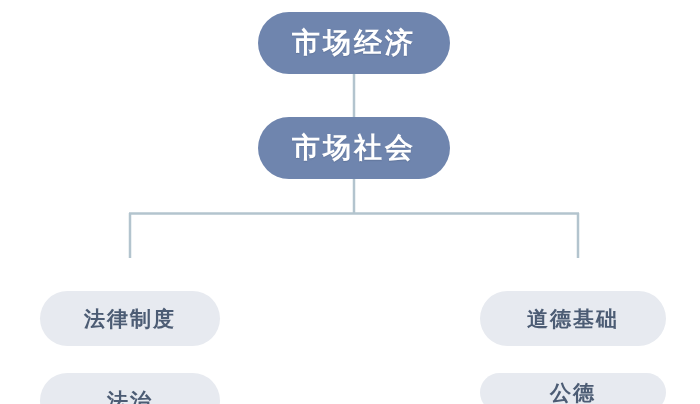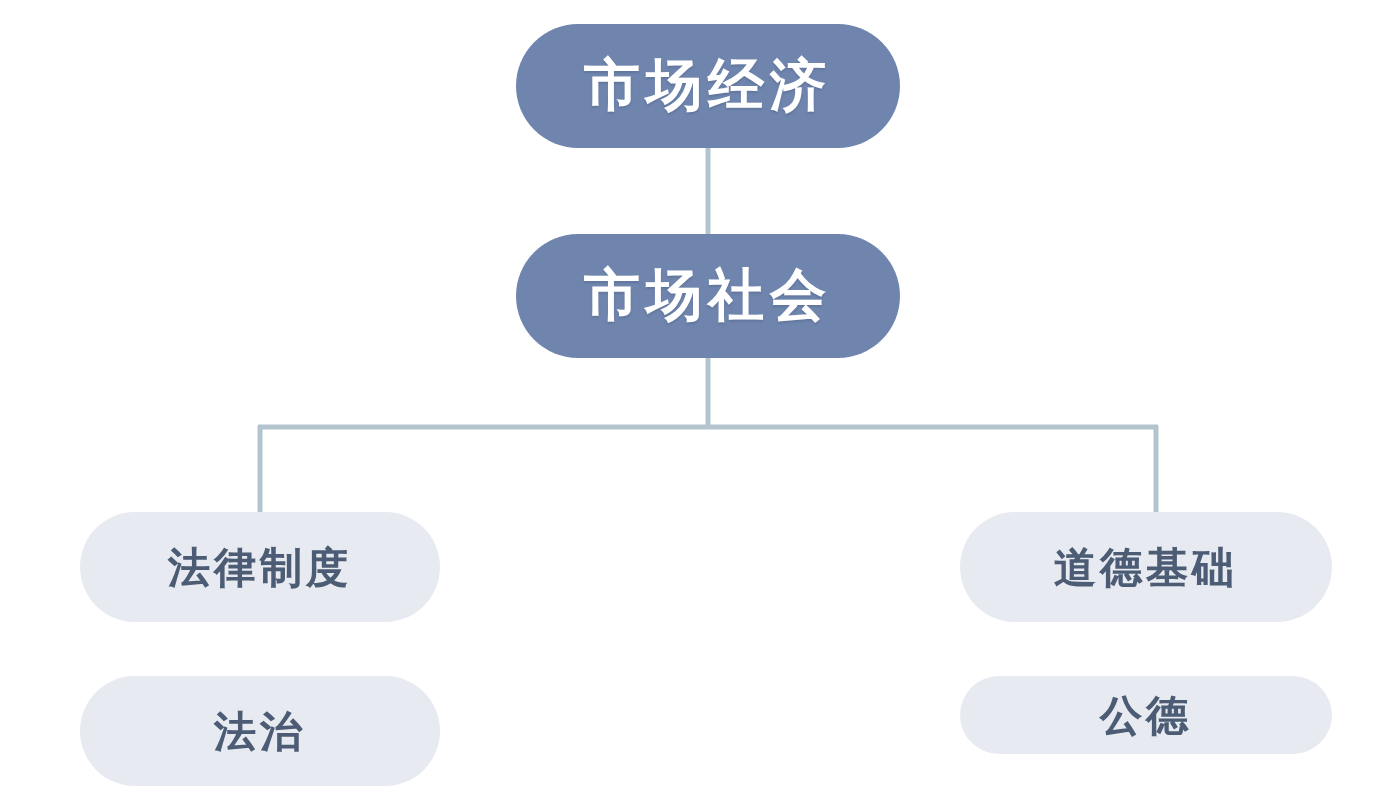--- a/index.html
+++ b/index.html
@@ -44,20 +44,21 @@
     font-size: 28px;
     letter-spacing: 3px;
     text-shadow: 0 1px 1px rgba(60,75,105,0.25);
   }
   .node-secondary {
     background: #e7eaf0;
     color: #4c5c74;
     font-weight: bold;
     font-size: 21px;
     letter-spacing: 2px;
+    margin-top: 35px;
   }
 
   
   #node-market-economy {
     left: 258px; top: 12px; width: 192px; height: 62px;
   }
   #node-market-society {
     left: 258px; top: 117px; width: 192px; height: 62px;
   }
   #node-legal-system {

